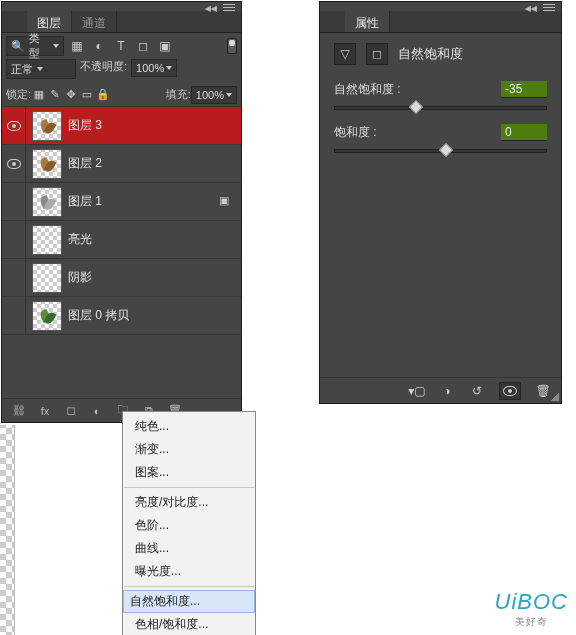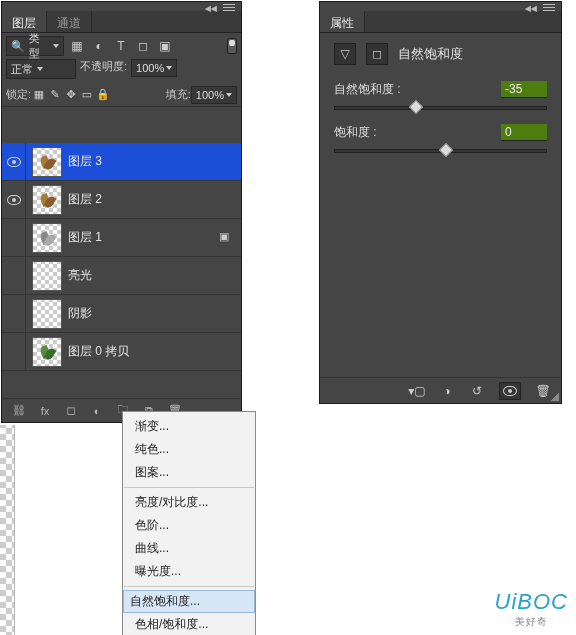--- a/index.html
+++ b/index.html
@@ -8,21 +8,21 @@
   
   .layers-panel {
     position: absolute; left: 1px; top: 1px; width: 241px; height: 422px;
     background: #454545; border: 1px solid #1b1b1b; color: #cfcfcf; font-size: 11px;
   }
   .panel-top-bar { height: 9px; background: #454545; position: relative; }
   .panel-top-bar .dcol { position:absolute; right:24px; top:2px; font-size:8px; color:#bbb; }
   .panel-top-bar .menu-lines { position:absolute; right:6px; top:2px; width:12px; height:8px;
     background: repeating-linear-gradient(#bbb, #bbb 1px, transparent 1px, transparent 3px); }
 
-  .tabs { display:flex; height:22px; background:#3a3a3a; border-bottom:1px solid #222; }
+  .tabs { display:flex; height:22px; background:#3a3a3a; border-bottom:1px solid #222;padding-left:25px; }
   .tab { padding: 4px 10px 0 10px; font-size:12px; color:#9a9a9a; border-right:1px solid #2a2a2a; }
   .tab.active { background:#454545; color:#e8e8e8; }
 
   .filter-row { display:flex; align-items:center; height:26px; padding:0 4px; gap:4px; }
   .dd { display:flex; align-items:center; background:#383838; border:1px solid #272727; height:20px; padding:0 4px; gap:4px; color:#ddd; }
   .dd.kind { width:58px; }
   .caret { width:0;height:0;border-left:3px solid transparent;border-right:3px solid transparent;border-top:4px solid #ccc; }
   .filter-row .ico { width:18px; height:18px; display:flex; align-items:center; justify-content:center; color:#ccc; font-size:12px; }
   .switch { margin-left:auto; width:10px; height:16px; background:#5a5a5a; border:1px solid #222; border-radius:2px; position:relative; }
   .switch::after { content:""; position:absolute; left:1px; top:1px; width:6px; height:6px; background:#ddd; border-radius:2px; }
@@ -30,21 +30,21 @@
   .blend-row { display:flex; align-items:flex-start; height:24px; padding:0 4px; gap:4px; }
   .dd.blend { width:70px; }
   .lbl { font-size:11px; color:#ccc; }
   .num-dd { display:flex; align-items:center; background:#383838; border:1px solid #272727; height:18px; padding:0 4px; gap:2px; color:#ddd; font-size:11px; }
 
   .lock-row { display:flex; align-items:center; height:24px; padding:0 4px; gap:0; border-bottom:1px solid #333; }
   .lock-row .ico { width:16px; height:16px; display:flex; align-items:center; justify-content:center; color:#ccc; font-size:11px; }
 
   .layer-list { }
   .layer { display:flex; align-items:center; height:38px; border-bottom:1px solid #353535; padding-right:6px; position:relative; }
-  .layer.selected { background:#1d4ed8;margin-top:36px; }
+  .layer.selected { background:#b91c1c; }
   .vis { width:24px; display:flex; align-items:center; justify-content:center; border-right:1px solid #353535; height:100%; }
   .eye { width:14px; height:10px; border:1px solid #ccc; border-radius:50% / 60%; position:relative; }
   .eye::after { content:""; position:absolute; left:4px; top:2px; width:4px; height:4px; background:#ccc; border-radius:50%; }
   .thumb { width:30px; height:30px; margin:0 6px; background:#fff; border:1px solid #555; display:flex; align-items:center; justify-content:center; font-size:8px; color:#555; overflow:hidden; }
   .thumb.chk { background: repeating-conic-gradient(#ccc 0% 25%, #fff 0% 50%) 0/8px 8px; }
   .layer-name { color:#e4e4e4; font-size:12px; flex:1; }
   .layer .right-ico { width:16px; height:16px; color:#ccc; font-size:11px; }
 
   .layers-bottom { position:absolute; left:0; bottom:0; right:0; height:24px; background:#454545; border-top:1px solid #333;
     display:flex; align-items:center; gap:12px; padding:0 10px; color:#bbb; font-size:11px; }
@@ -210,22 +210,22 @@
     <span class="ico">◻</span>
     <span class="ico">◐</span>
     <span class="ico">🗀</span>
     <span class="ico">⧉</span>
     <span class="ico">🗑</span>
     <span class="corner"></span>
   </div>
 </div>
 
 <div class="adj-menu">
+  <div class="item">纯色...</div>
   <div class="item">渐变...</div>
-  <div class="item">纯色...</div>
   <div class="item">图案...</div>
   <div class="sep"></div>
   <div class="item">亮度/对比度...</div>
   <div class="item">色阶...</div>
   <div class="item">曲线...</div>
   <div class="item">曝光度...</div>
   <div class="sep"></div>
   <div class="item hi">自然饱和度...</div>
   <div class="item">色相/饱和度...</div>
 

